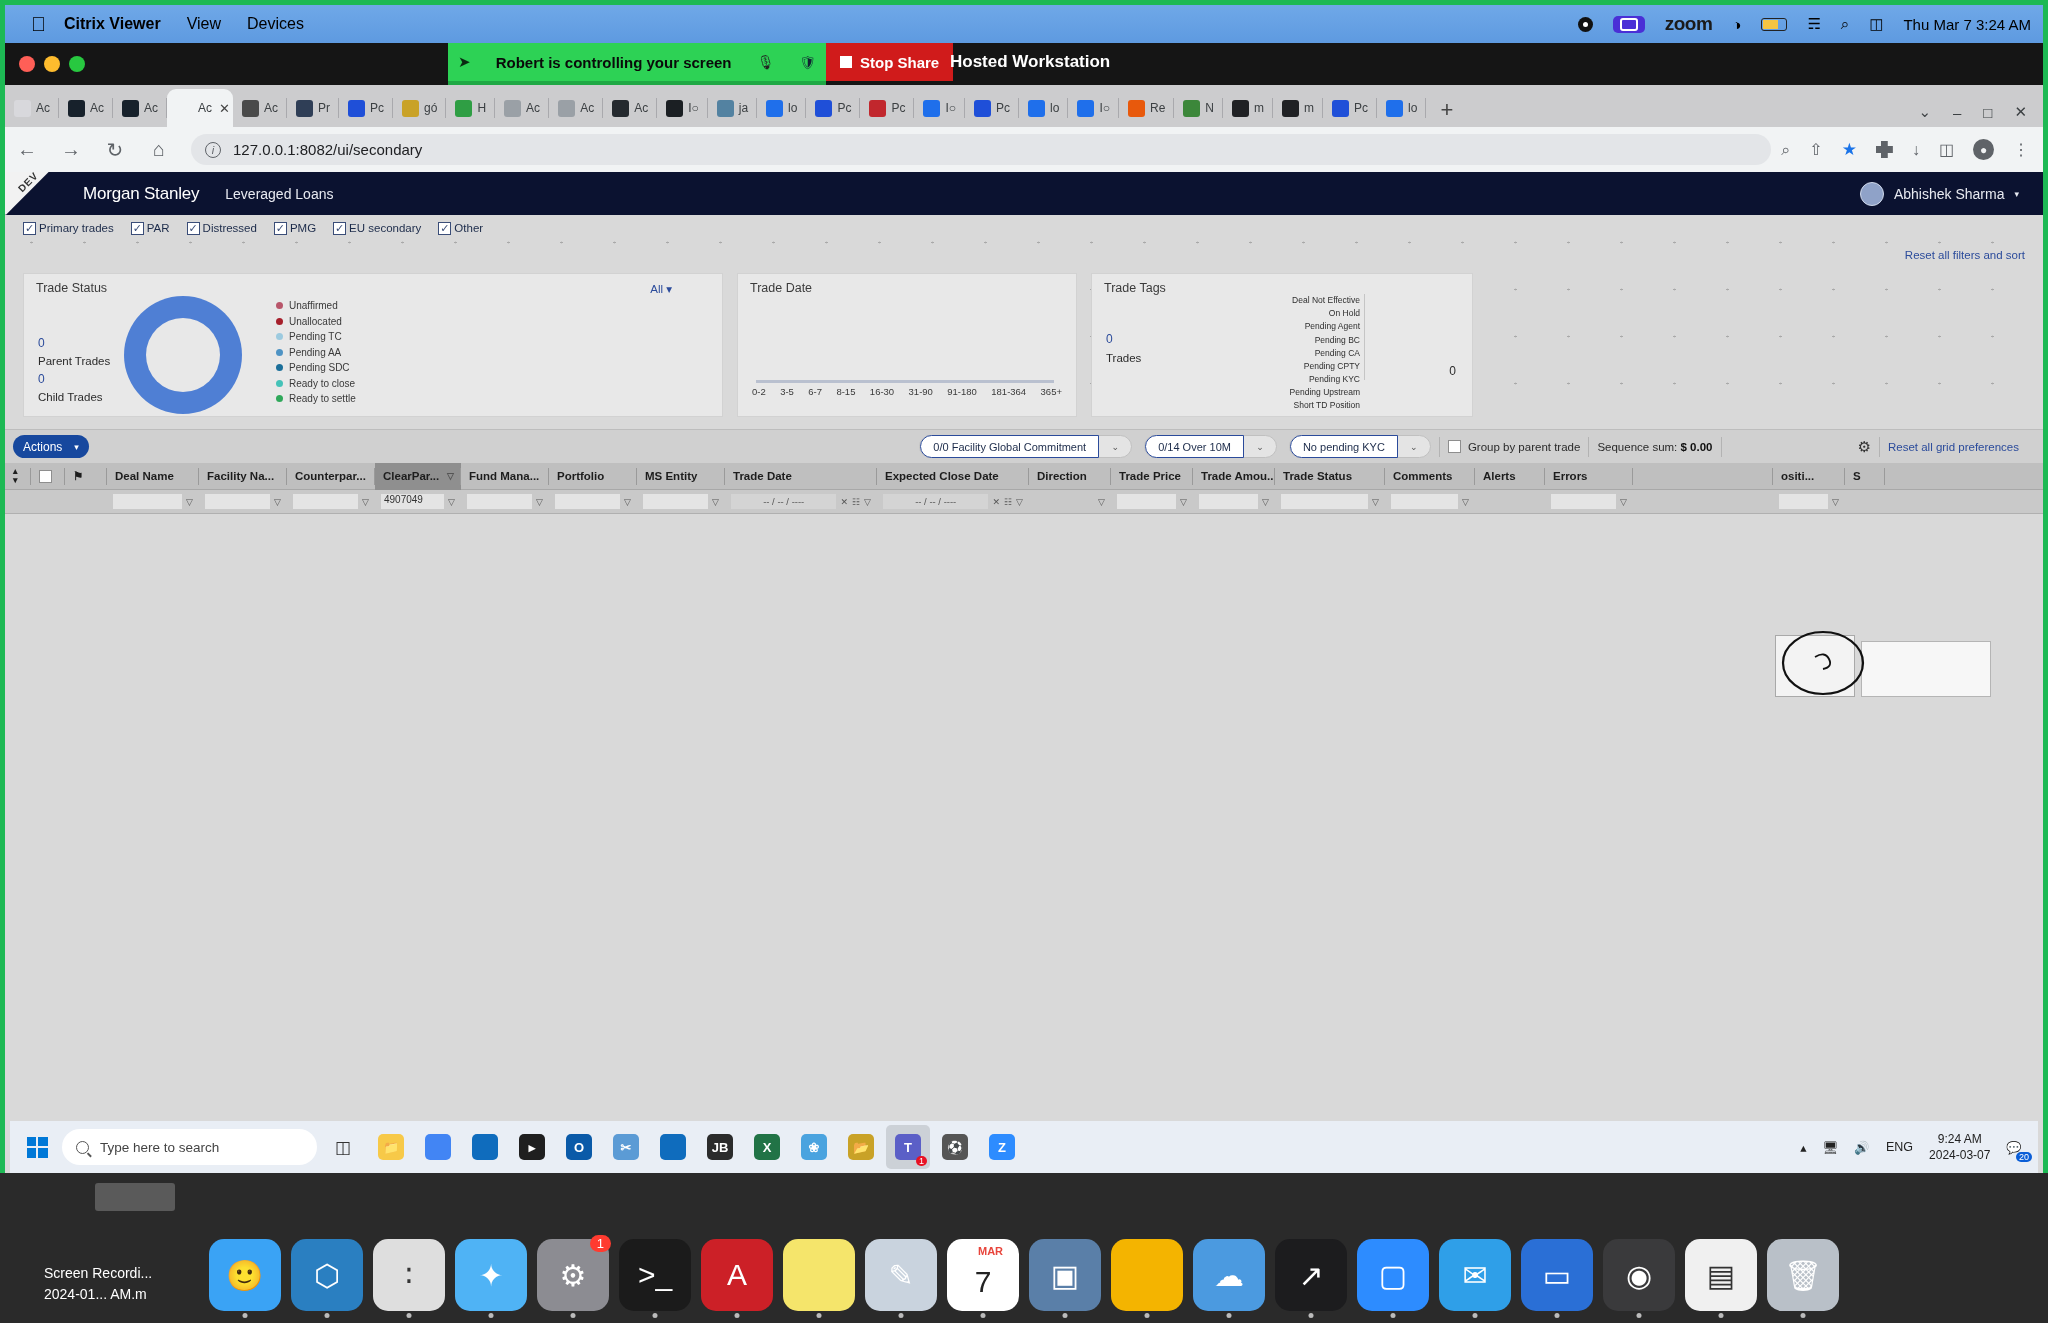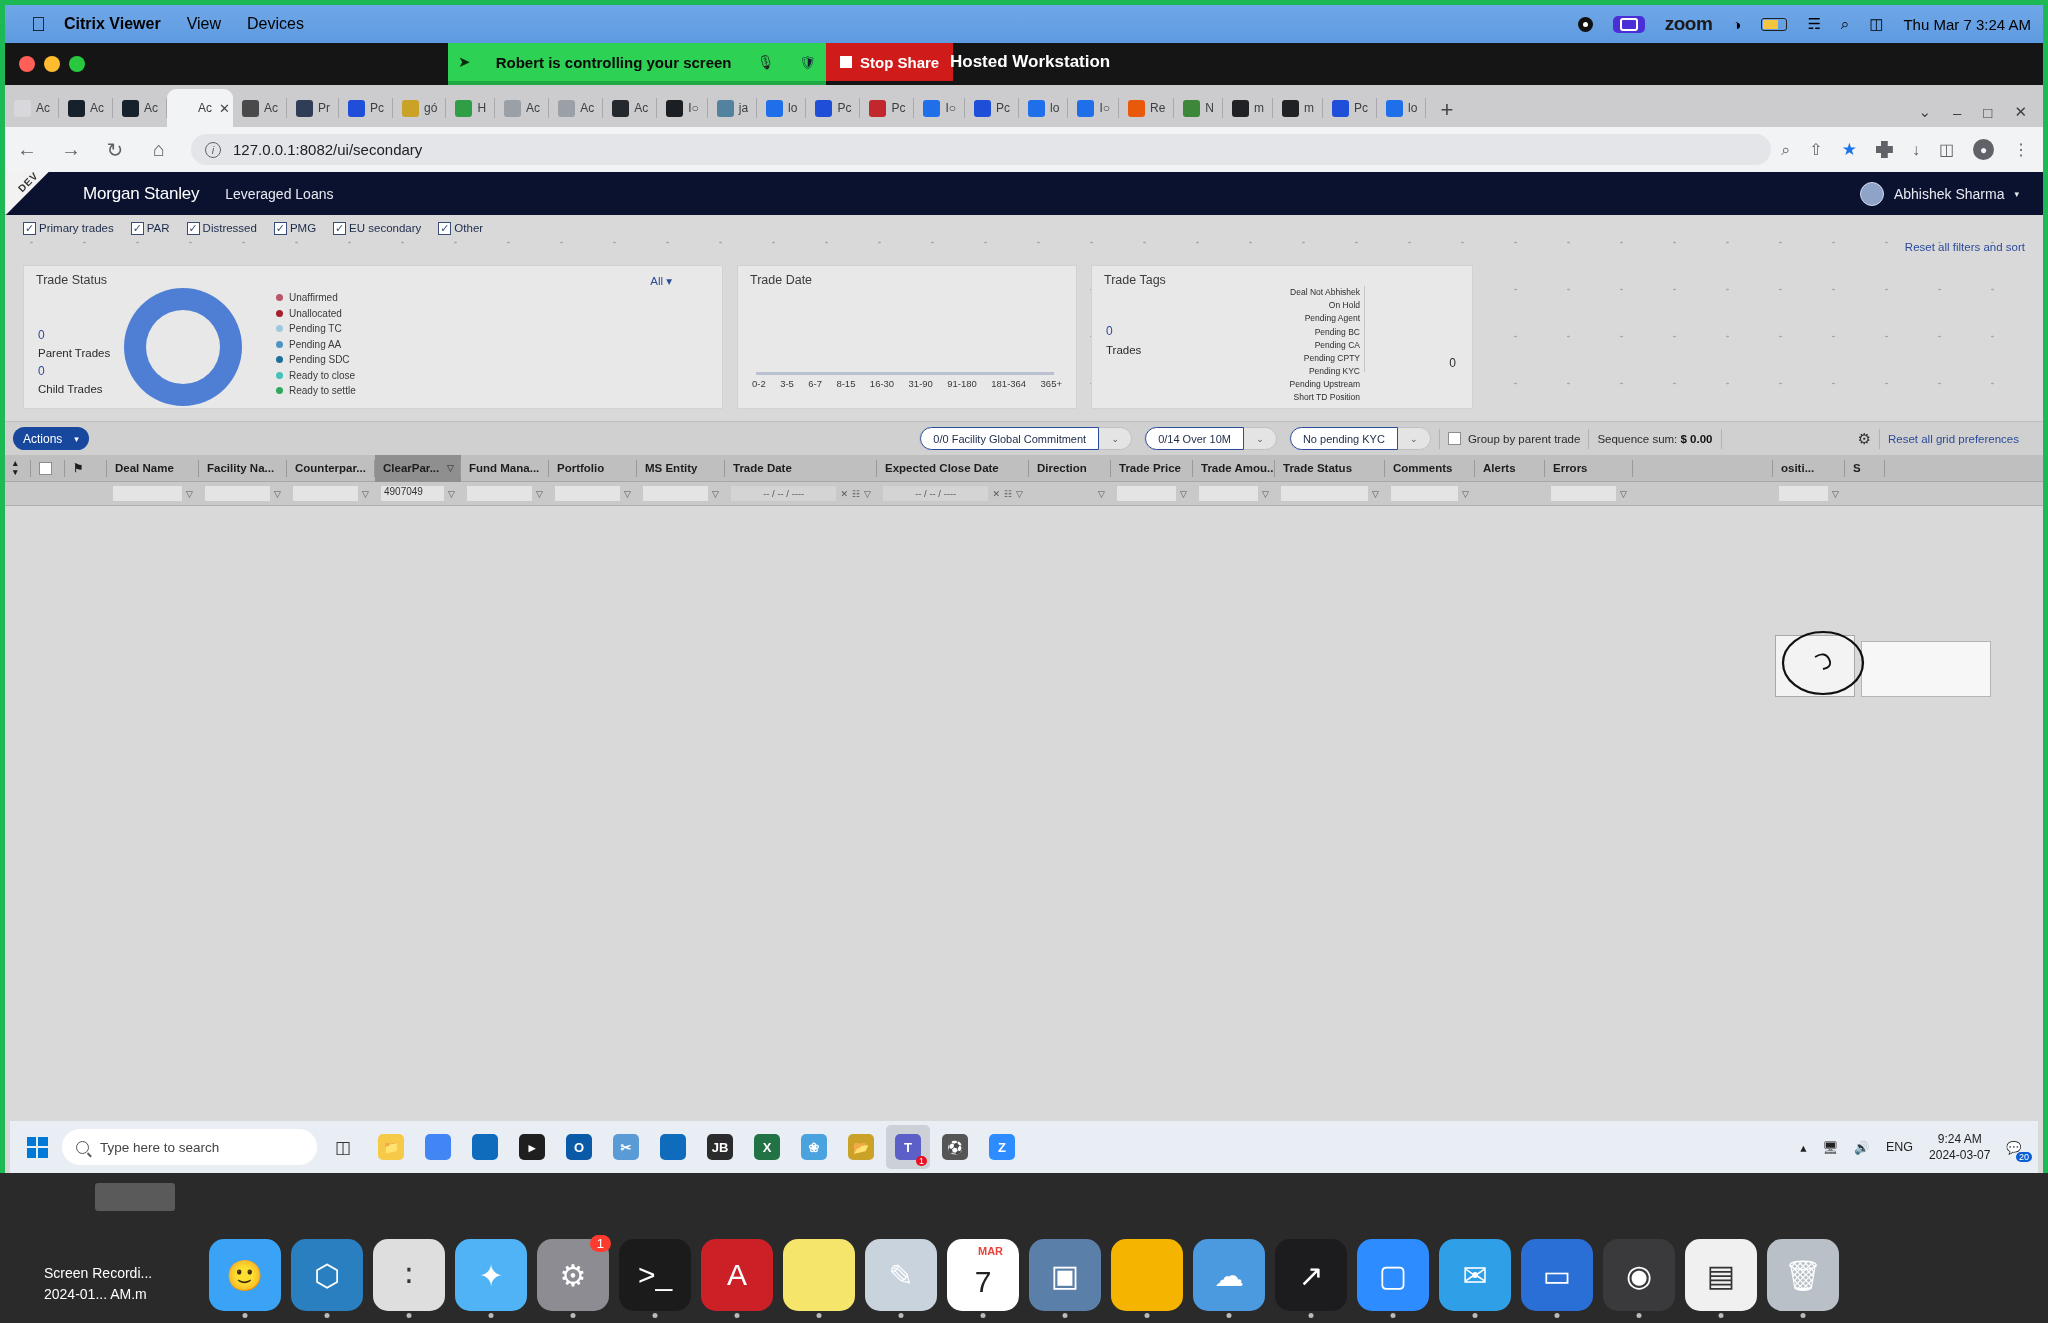--- a/index.html
+++ b/index.html
@@ -88,21 +88,21 @@
 
   .tabs-row { height:34px; background:#f1f1f1; display:flex; align-items:flex-end; padding-left:28px; position:relative;}
   .app-tab { font-size:14.5px; color:#333; padding:0 10px 6px; }
   .app-tab.sel { color:#2b4b9b; border-bottom:3px solid #2b4b9b; font-weight:500;}
   .bell { position:absolute; right:18px; top:3px; width:32px;height:32px;border-radius:50%; background:#cc2027; display:flex;align-items:center;justify-content:center; color:#fff; font-size:17px;}
 
   .chk-row { height:26px; background:#d9d9d9; display:flex; align-items:center; padding-left:18px; gap:6px; font-size:11.5px; color:#1c2b4a;}
   .cb { width:13px;height:13px;border:1.5px solid #3a4d78; background:#fff; display:inline-flex; align-items:center;justify-content:center; color:#3a4d78; font-size:11px; line-height:1; margin-right:3px;}
   .chk-item { display:flex; align-items:center; margin-right:11px;}
 
-  .reset-link-row { height:20px; position:relative;}
+  .reset-link-row { height:20px; position:relative;margin-top:8px;}
   .reset-link { position:absolute; right:18px; top:0; font-size:11.5px; color:#2b4b9b;}
 
   
   .cards { display:flex; gap:14px; padding:4px 18px 0; }
   .card { background:#e8e8e8; border:1px solid #d2d2d2; position:relative; height:144px;}
   .card-title { font-size:12.5px; color:#3b3b3b; padding:7px 0 0 12px;}
   #card-status { width:700px; }
   #card-date { width:340px; }
   #card-tags { width:382px; }
   .all-dd { position:absolute; right:50px; top:8px; font-size:11.5px; color:#2b4b9b;}
@@ -494,21 +494,21 @@
             </div>
       </div>
 
       <div class="card" id="card-tags">
         <div class="card-title">Trade Tags</div>
         <div class="tags-count">
           <div class="num">0</div>
           <div>Trades</div>
         </div>
         <div class="tags-labels" id="tagslabels">
-              <div>Deal Not Abhishek</div>
+              <div>Deal Not Effective</div>
               <div>On Hold</div>
               <div>Pending Agent</div>
               <div>Pending BC</div>
               <div>Pending CA</div>
               <div>Pending CPTY</div>
               <div>Pending KYC</div>
               <div>Pending Upstream</div>
               <div>Short TD Position</div>
             </div>
         <div class="tags-vline"></div>

